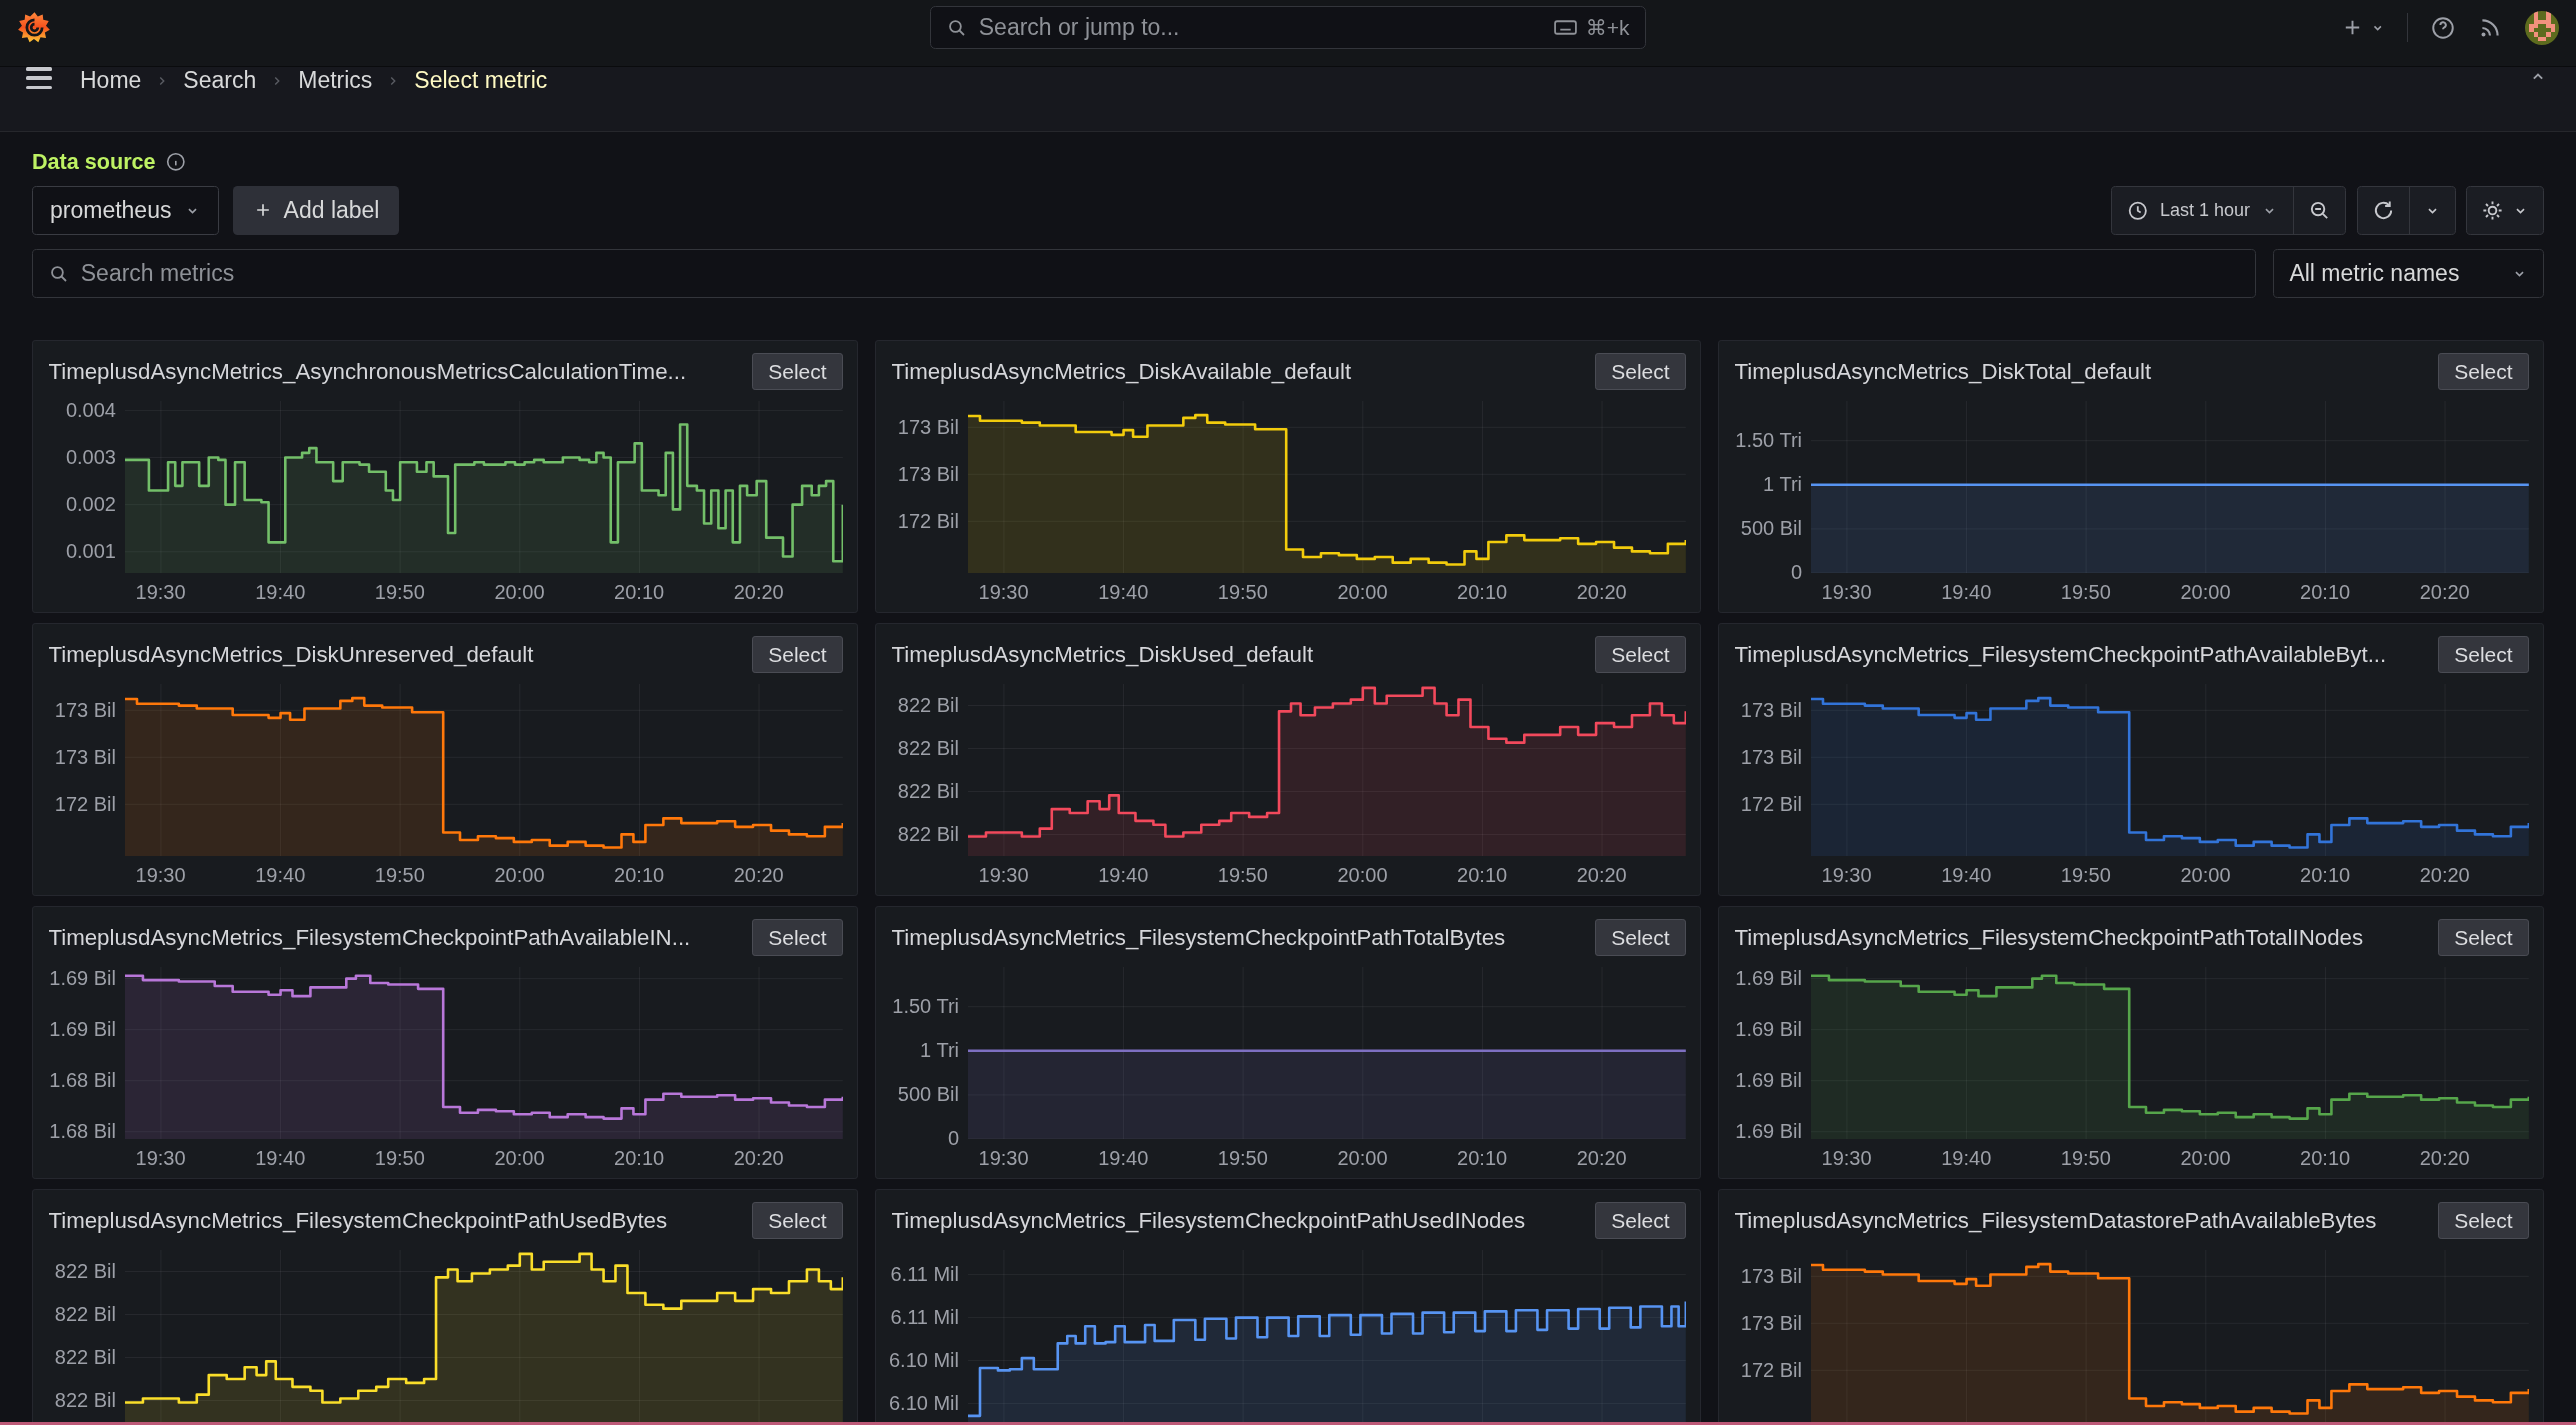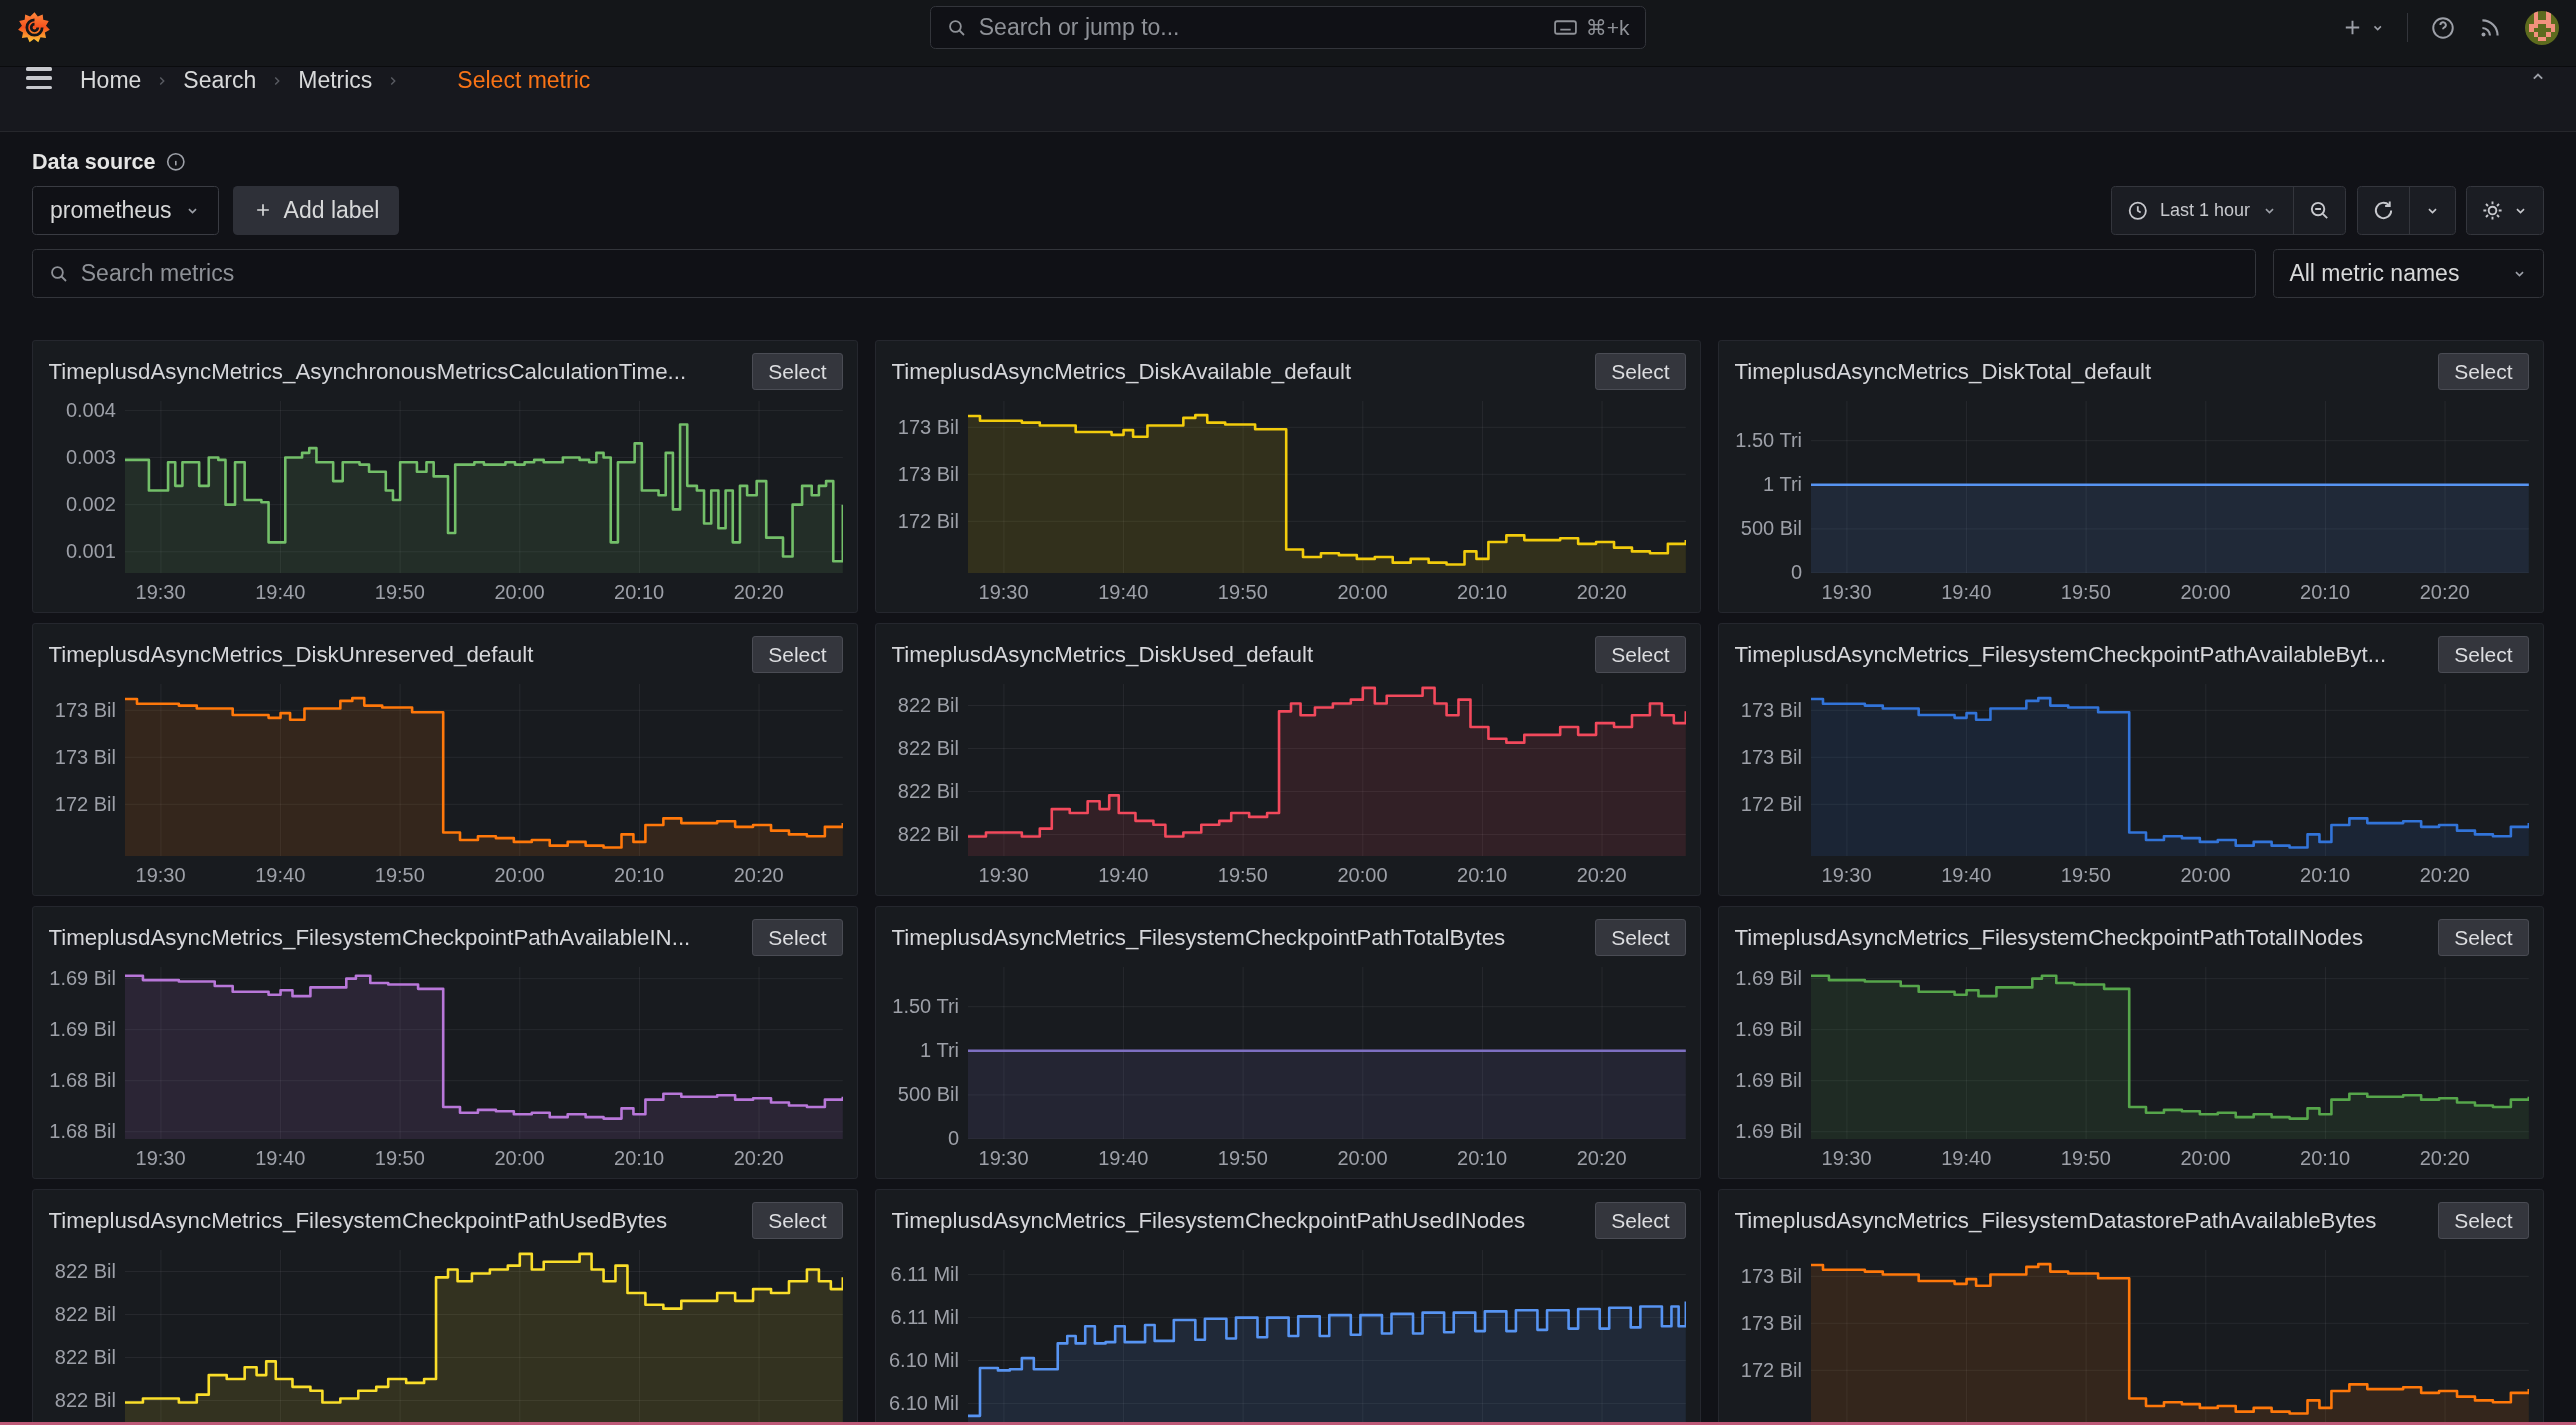--- a/index.html
+++ b/index.html
@@ -20,28 +20,28 @@
   .icon svg { display:block; }
   .avatar { width:34px; height:34px; border-radius:50%; overflow:hidden; }
 
   
   .crumbbar { position:relative; height:65px; background:#17181e; border-bottom:0.8px solid #26272c;
     display:flex; align-items:flex-start; }
   .hamburger { margin-left:26px; display:flex; flex-direction:column; gap:5.4px; cursor:pointer; }
   .hamburger span { width:26px; height:3.9px; background:#c7c8cd; border-radius:1.5px; }
   .crumbs { margin-left:28px; display:flex; align-items:center; gap:14px; font-size:23px; }
   .crumb { color:#d8d9da; }
-  .crumb.current { color:#f97316;margin-left:43px; }
+  .crumb.current { color:#fef9c3; }
   .crumb-sep { color:#5a5c63; }
   .crumb-collapse { position:absolute; right:28px; color:#9da0a8; }
 
   
   .content { padding:0 32px; }
   .ds-label-row { margin-top:17px; display:flex; align-items:center; gap:9.2px; }
-  .ds-label { font-size:21.6px; font-weight:700; color:#e5e5e5; }
+  .ds-label { font-size:21.6px; font-weight:700; color:#bef264; }
   .controls-row { margin-top:10.8px; display:flex; align-items:center; }
   .btnish { height:49px; display:flex; align-items:center; border-radius:4.6px; font-size:23px; color:#d8d9da; cursor:pointer; }
   .ds-picker { border:0.8px solid #3a3c43; background:#101116; padding:0 17px; gap:12.3px; margin-right:14px; }
   .add-label { background:#2e3038; padding:0 20px; gap:10.8px; }
   .right-controls { margin-left:auto; display:flex; align-items:center; gap:10.8px; }
   .seg-group { display:flex; align-items:stretch; height:49px; border:0.8px solid #34363d; border-radius:4.6px;
     background:#1b1d23; overflow:hidden; color:#c7c8cd; }
   .seg { display:flex; align-items:center; gap:10.8px; padding:0 15.4px; font-size:18px; }
   .seg.iconic { padding:0 14px; }
   .seg-div { width:0.8px; background:#34363d; }

